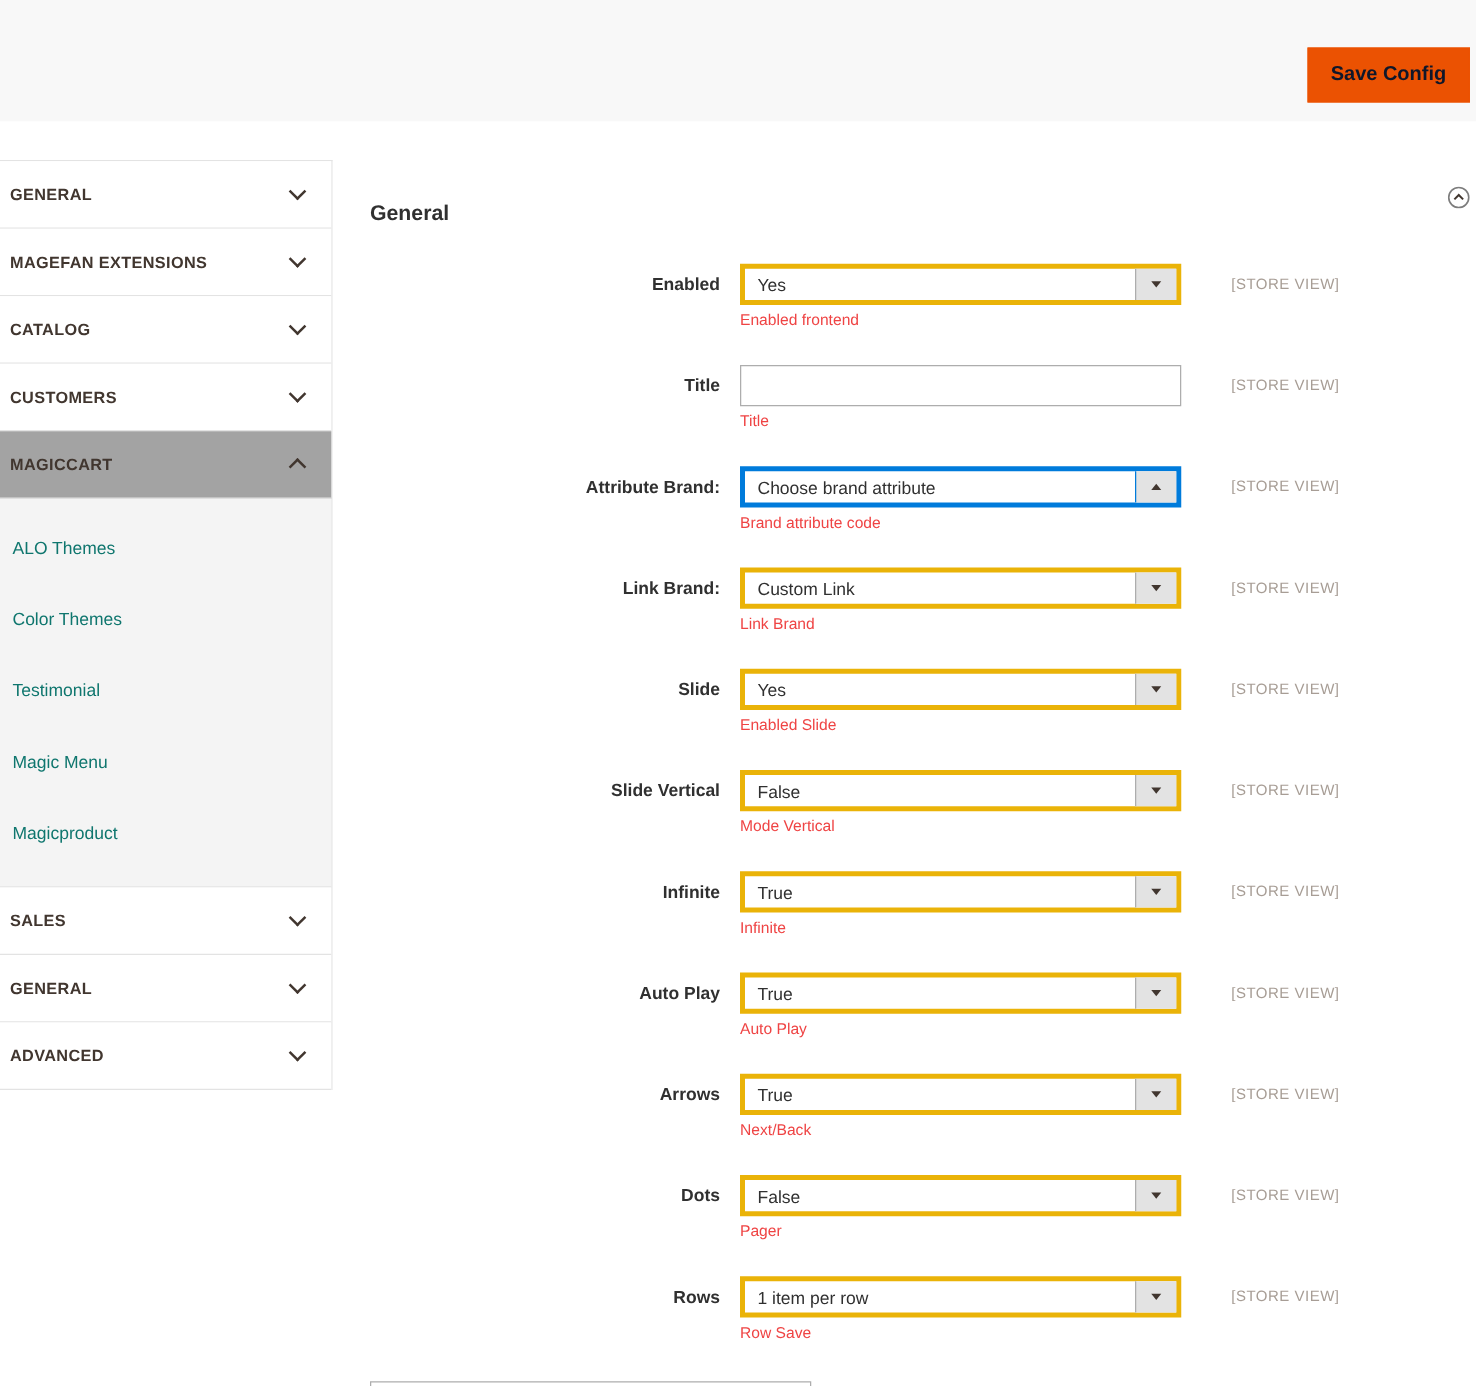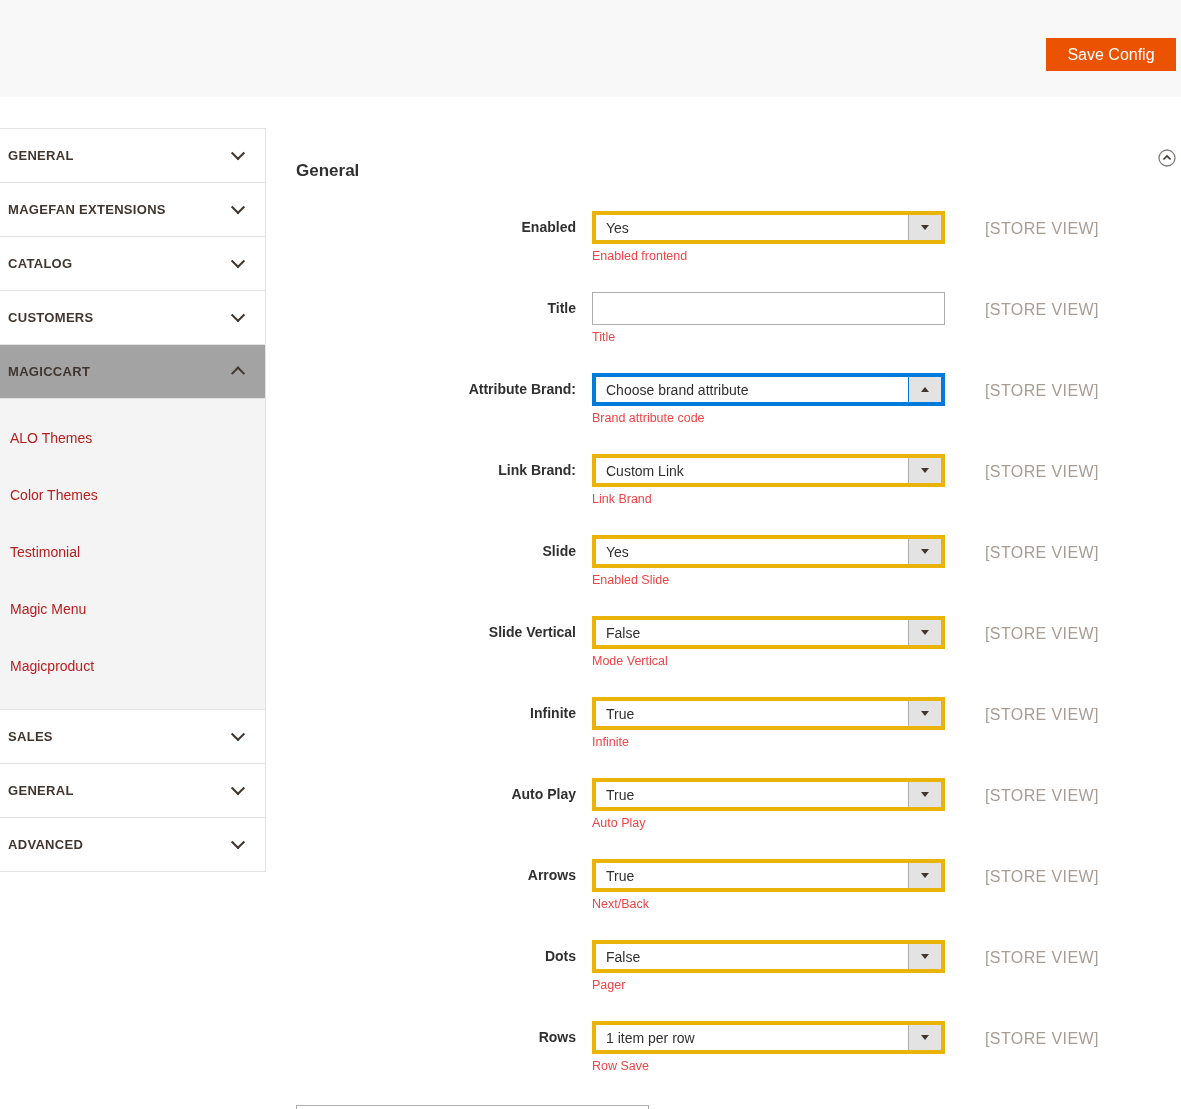--- a/index.html
+++ b/index.html
@@ -8,24 +8,24 @@
     background: #ffffff;
     font-family: "Liberation Sans", "DejaVu Sans", sans-serif;
     color: #303030;
   }
   
   .page-header {
     position: absolute; top: 0; left: 0; width: 1181px; height: 97px;
     background: #f8f8f8;
   }
   .save-btn {
-    position: absolute; top: 38px; right: 5px; height: 33px; min-width: 130px;
-    background: #eb5202; color: #ffffff; border: 1px solid #eb5202;
+    position: absolute; top: 38px; right: 5px; height: 44px; min-width: 130px;
+    background: #eb5202; color: #0f172a; border: 1px solid #eb5202;
     font-family: "Liberation Sans", sans-serif;
-    font-size: 16px; font-weight: normal; padding: 0 18px; cursor: pointer;
+    font-size: 16px; font-weight: bold; padding: 0 18px; cursor: pointer;
   }
   
   .sidebar {
     position: absolute; top: 128px; left: 0; width: 266px;
     border-top: 1px solid #e3e3e3; border-right: 1px solid #e3e3e3;
     background: #fff; box-sizing: border-box;
   }
   .section-row {
     height: 53px; border-bottom: 1px solid #e3e3e3;
     display: flex; align-items: center; justify-content: space-between;
@@ -40,21 +40,21 @@
     border-right: 2px solid #41362f; border-bottom: 2px solid #41362f;
     transform: rotate(45deg) translate(-2px,-2px);
   }
   .chev.up { transform: rotate(225deg) translate(-1px,-1px); }
   .subarea {
     background: #f4f4f4; border-bottom: 1px solid #e3e3e3;
     padding: 10px 0 15px 0;
   }
   .subitem {
     height: 57px; display: flex; align-items: center;
-    padding-left: 10px; font-size: 14px; color: #b91c1c; cursor: pointer;
+    padding-left: 10px; font-size: 14px; color: #0f766e; cursor: pointer;
     box-sizing: border-box;
   }
   .subitem.selected {
     background: #ffffff; border: 3px solid #e02020;
     margin-left: 2px; margin-right: 6px; font-weight: bold; color: #303030;
   }
   
   .main-title {
     position: absolute; left: 296px; top: 147px;
     font-size: 17px; font-weight: bold; color: #303030;
@@ -91,21 +91,21 @@
     width: 0; height: 0; border-left: 4px solid transparent;
     border-right: 4px solid transparent; border-bottom: 5px solid #41362f;
   }
   .text-input {
     width: 353px; height: 33px; box-sizing: border-box;
     border: 1px solid #adadad; padding: 0 10px; font-size: 14px;
     font-family: "Liberation Sans", sans-serif; color: #303030; background: #fff;
   }
   .helper { margin-top: 5px; font-size: 12.5px; line-height: 15px; color: #ef4444; }
   .scope {
-    margin-left: 40px; padding-top: 9px; font-size: 16px; color: #a79d95;
+    margin-left: 40px; padding-top: 9px; font-size: 12px; color: #a79d95;
     letter-spacing: .4px; white-space: nowrap; flex: 0 0 auto;
   }
   .partial-box {
     margin-left: 296px; width: 353px; height: 30px; box-sizing: border-box;
     border: 1px solid #adadad; background: #fff;
   }
 </style>
 </head>
 <body>
 

